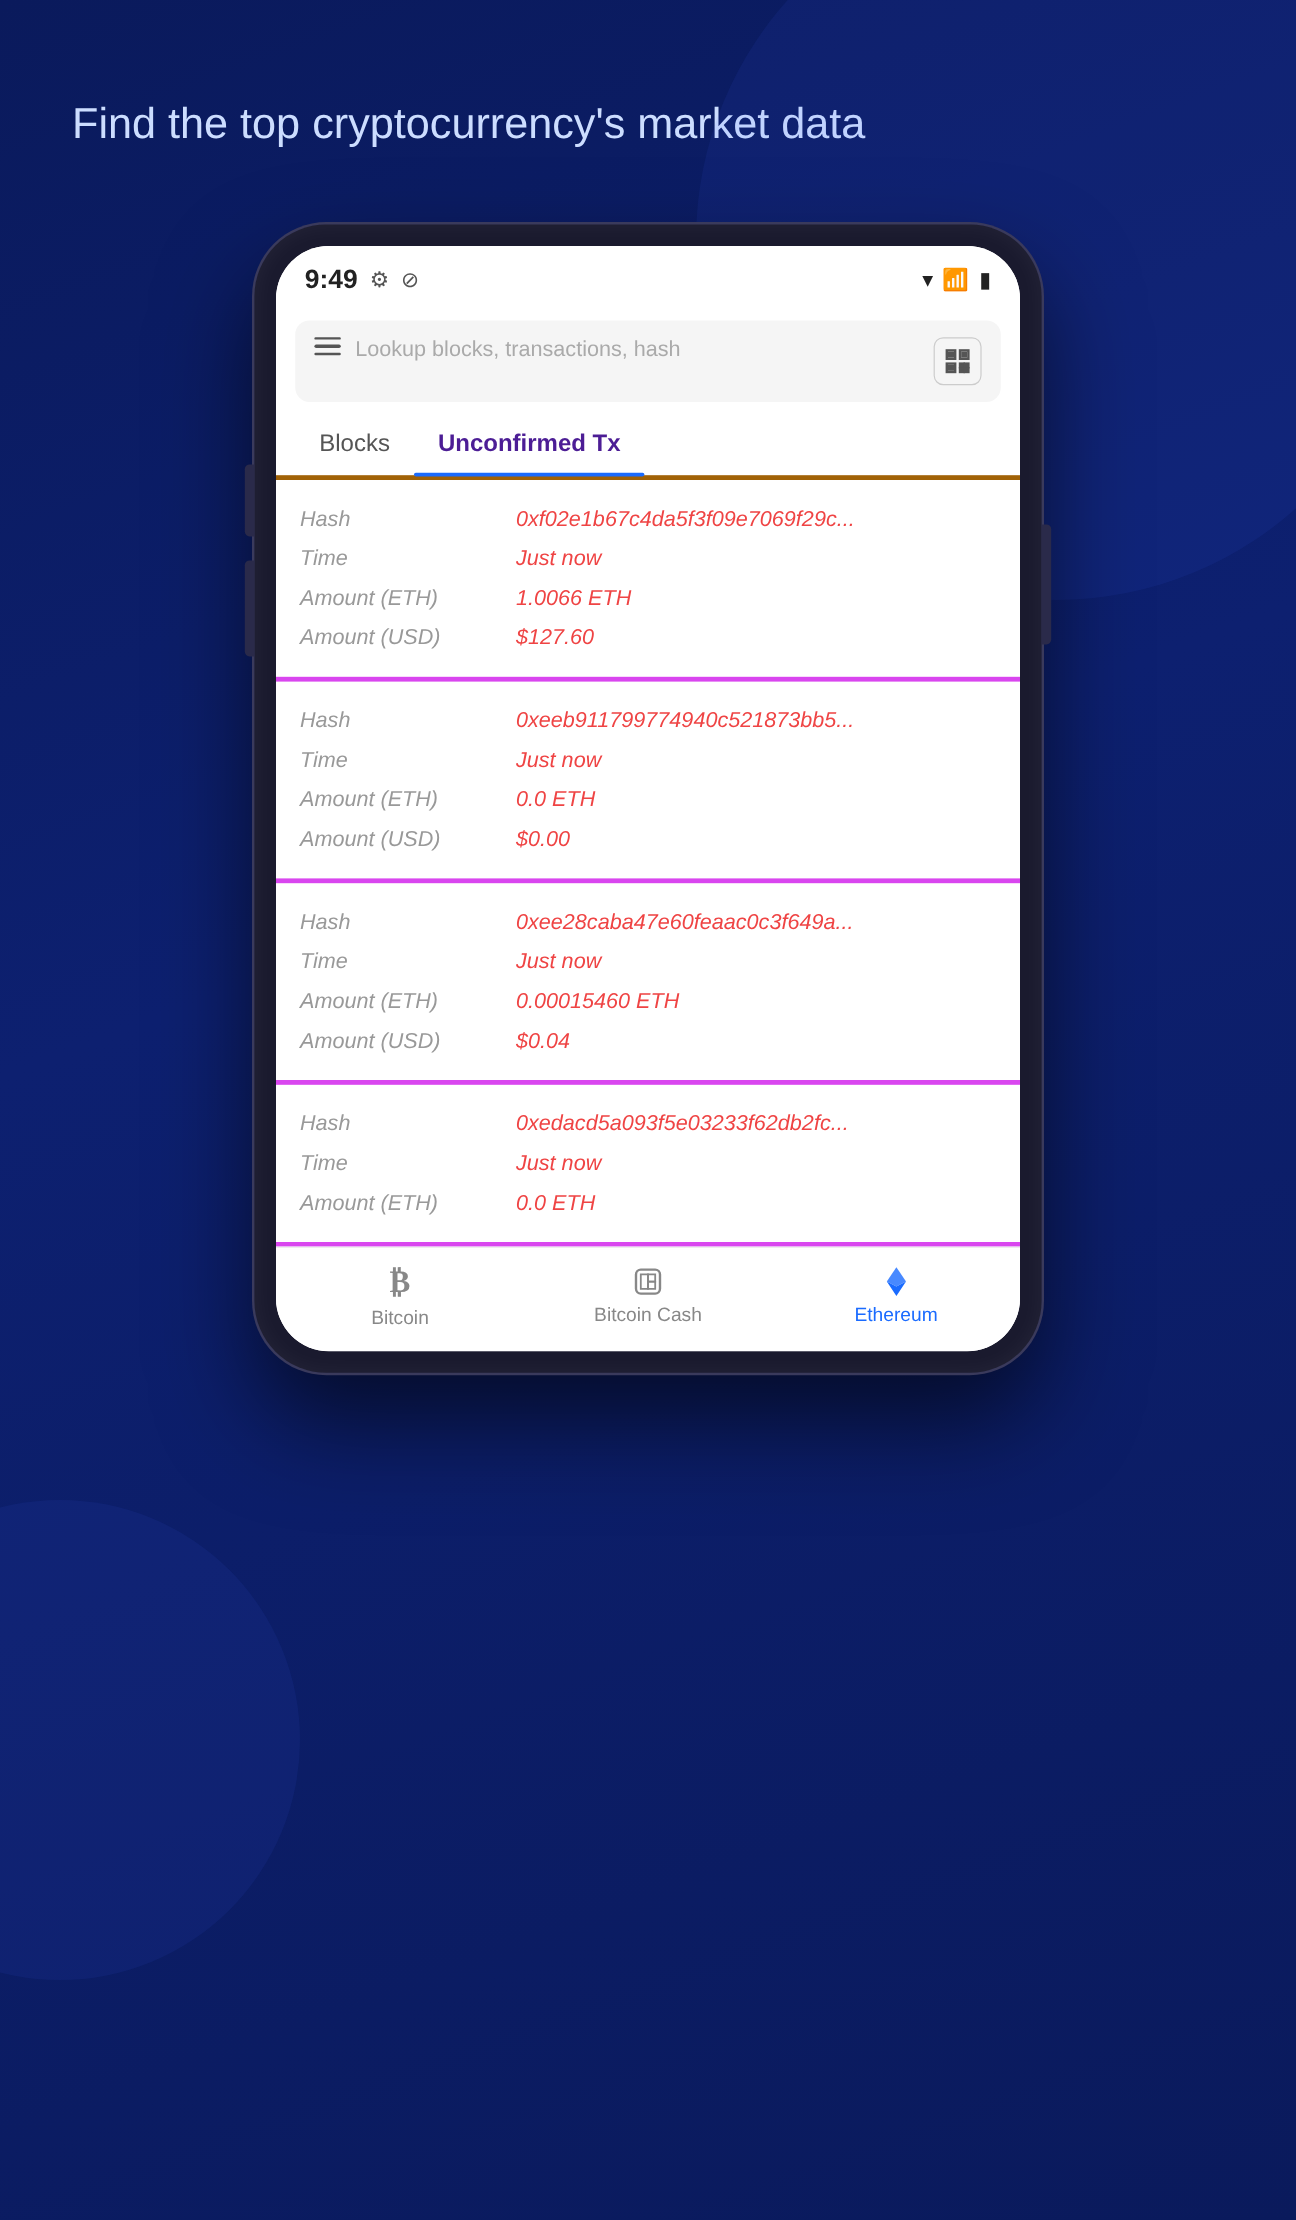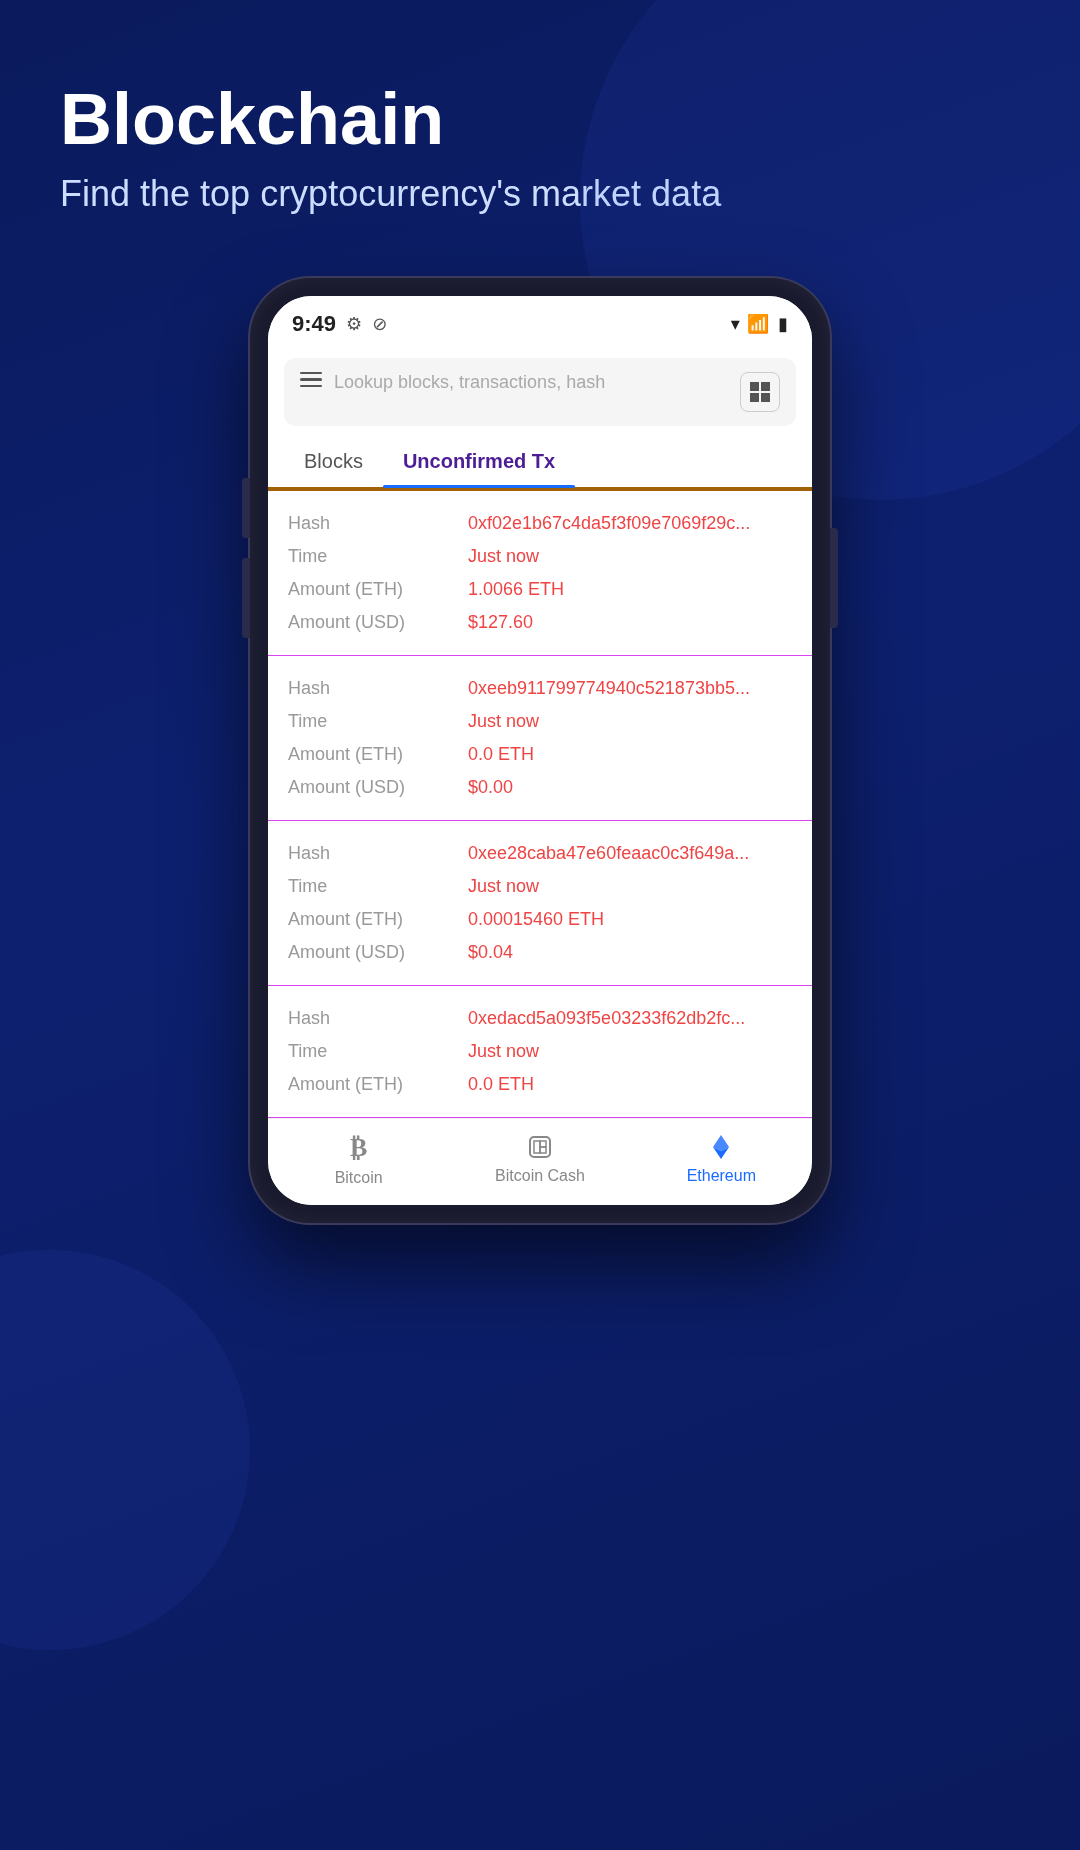--- a/index.html
+++ b/index.html
@@ -48,21 +48,21 @@
     .app-subtitle {
       font-size: 36px;
       font-weight: 400;
       color: #ccddff;
       line-height: 1.3;
     }
 
     
     .phone-container {
       position: relative;
-      width: 580px;
+      width: 656px;
       margin-top: 20px;
     }
 
     .phone-outer {
       background: #1a1a2e;
       border-radius: 60px;
       padding: 18px;
       box-shadow:
         0 0 0 2px #3a3a5c,
         0 40px 80px rgba(0,0,0,0.6),
@@ -224,21 +224,22 @@
     }
 
     
     .tx-list {
       overflow-y: auto;
       max-height: 960px;
     }
 
     .tx-item {
       padding: 16px 20px;
-      border-bottom: 1px solid #d946ef;
+      border-bottom: 4px solid #d946ef;
+      font-style: italic;
     }
 
     .tx-row {
       display: flex;
       align-items: flex-start;
       padding: 6px 0;
     }
 
     .tx-label {
       width: 180px;
@@ -291,21 +292,20 @@
       height: 28px;
     }
   </style>
 </head>
 <body>
 
 <div class="bg-shape bg-shape-1"></div>
 <div class="bg-shape bg-shape-2"></div>
 
 <div class="header-section">
-  <div class="app-title">Blockchain</div>
   <div class="app-subtitle">Find the top cryptocurrency's market data</div>
 </div>
 
 <div class="phone-container">
   <div class="phone-outer">
     <div class="phone-btn-left"></div>
     <div class="phone-btn-left2"></div>
     <div class="phone-btn-right"></div>
 
     <div class="phone-screen">

